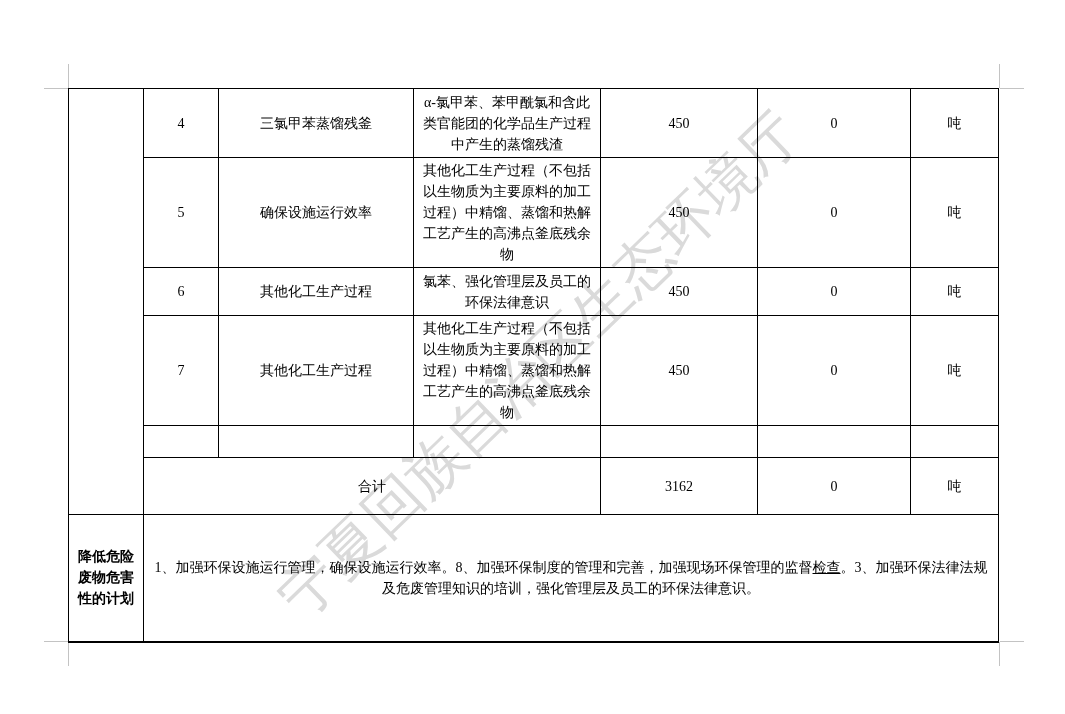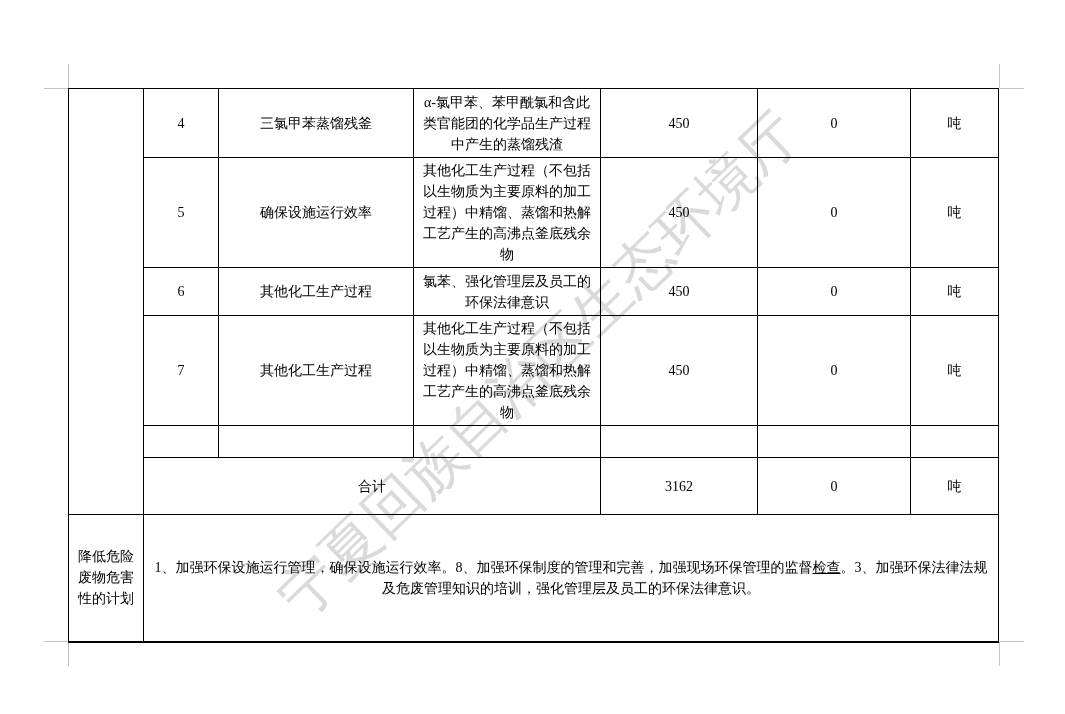--- a/index.html
+++ b/index.html
@@ -32,21 +32,21 @@
   table.doc td{
     border:1px solid #000;
     text-align:center;vertical-align:middle;
     padding:2px 5px;overflow:hidden;
     font-size:14px;line-height:21px;
     background:transparent;
   }
   tr.bottomrow td{border-bottom:2px solid #000;}
   td.desc{font-size:14px;line-height:21px;padding:2px 4px;}
   td.plan-label{
-    font-weight:normal;font-size:15px;line-height:19px;
+    font-weight:bold;font-size:15px;line-height:19px;
     padding:2px 8px;text-align:center;vertical-align:middle;margin-left:20px;
   }
   td.plan-text{
     text-align:left;vertical-align:top;
     padding:4px 8px;font-size:14px;line-height:22px;
   }
   td.plan-text .ul{text-decoration:underline;margin-top:42px;}
 </style>
 </head>
 <body>

